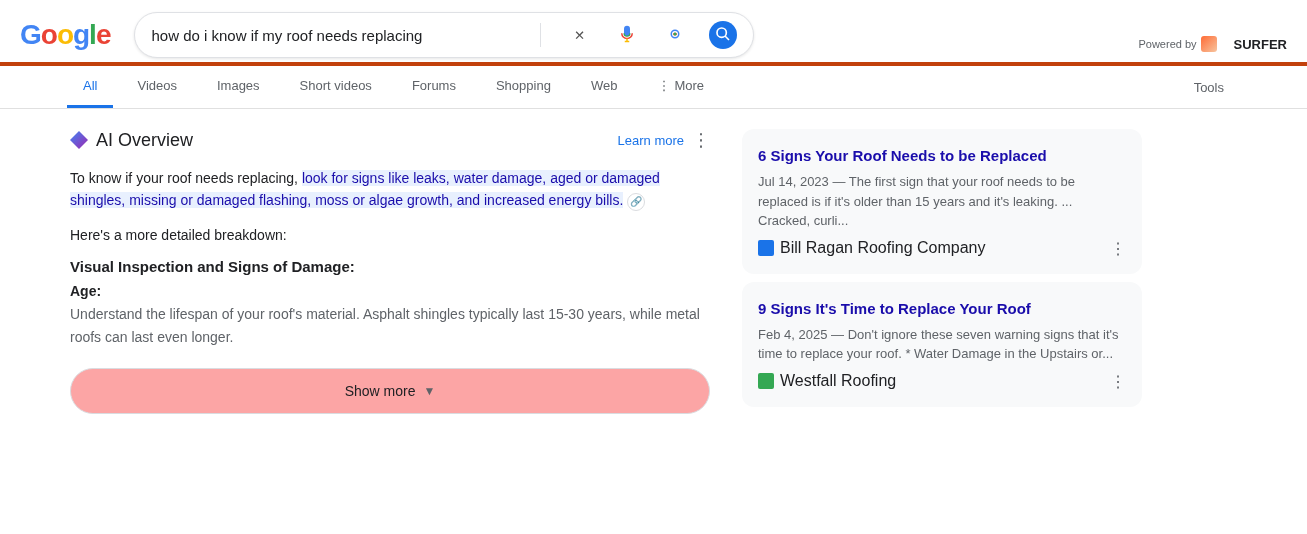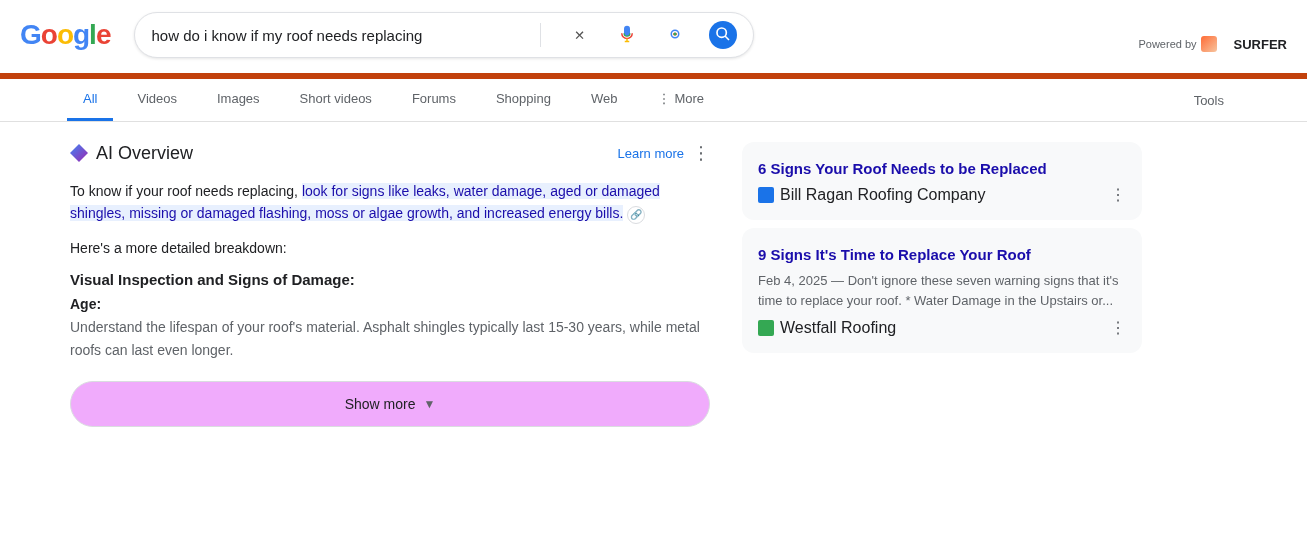--- a/index.html
+++ b/index.html
@@ -2,23 +2,23 @@
 <html><head>
   <meta charset="utf-8">
   <style>
     * { box-sizing: border-box; margin: 0; padding: 0; }
     body { font-family: Arial, sans-serif; background: #fff; color: #202124; font-size: 14px; }
 
     
     .header {
       display: flex;
       align-items: center;
-      padding: 12px 20px 15px 20px;
+      padding: 12px 20px 4px 20px;
       gap: 16px;
-      border-bottom: 6px solid #c2410c;
+      border-bottom: 4px solid #c2410c;
     }
     .google-logo {
       font-size: 28px;
       font-weight: bold;
       letter-spacing: -1px;
       flex-shrink: 0;
       margin-right: 8px;
     }
     .logo-g { color: #4285f4; }
     .logo-o1 { color: #ea4335; }
@@ -223,21 +223,21 @@
 
     .show-more-btn {
       display: flex;
       align-items: center;
       justify-content: center;
       gap: 8px;
       width: 100%;
       padding: 14px;
       border: 1px solid #dadce0;
       border-radius: 24px;
-      background: #f0abfc;
+      background: #fca5a5;
       cursor: pointer;
       font-size: 14px;
       color: #202124;
       margin-top: 20px;
     }
     .chevron-down {
       font-size: 12px;
       color: #5f6368;
     }
 
@@ -393,20 +393,25 @@
     <button class="show-more-btn">
       <span>Show more</span>
       <span class="chevron-down">▼</span>
     </button>
   </div>
 
   <div class="results-panel">
 
     <div class="result-card">
       <div class="result-title">6 Signs Your Roof Needs to be Replaced</div>
+      <div class="result-snippet">
+        <span>Jul 14, 2023</span>
+        <span> — </span>
+        <span>The first sign that your roof needs to be replaced is if it's older than 15 years and it's leaking. ... Cracked, curli...</span>
+      </div>
       <div class="result-card-footer">
         <div class="result-source">
           <span class="source-favicon" style="background:#1a73e8;"></span>
           <span>Bill Ragan Roofing Company</span>
         </div>
         <span class="result-more-dots">⋮</span>
       </div>
     </div>
 
     <div class="result-card">

